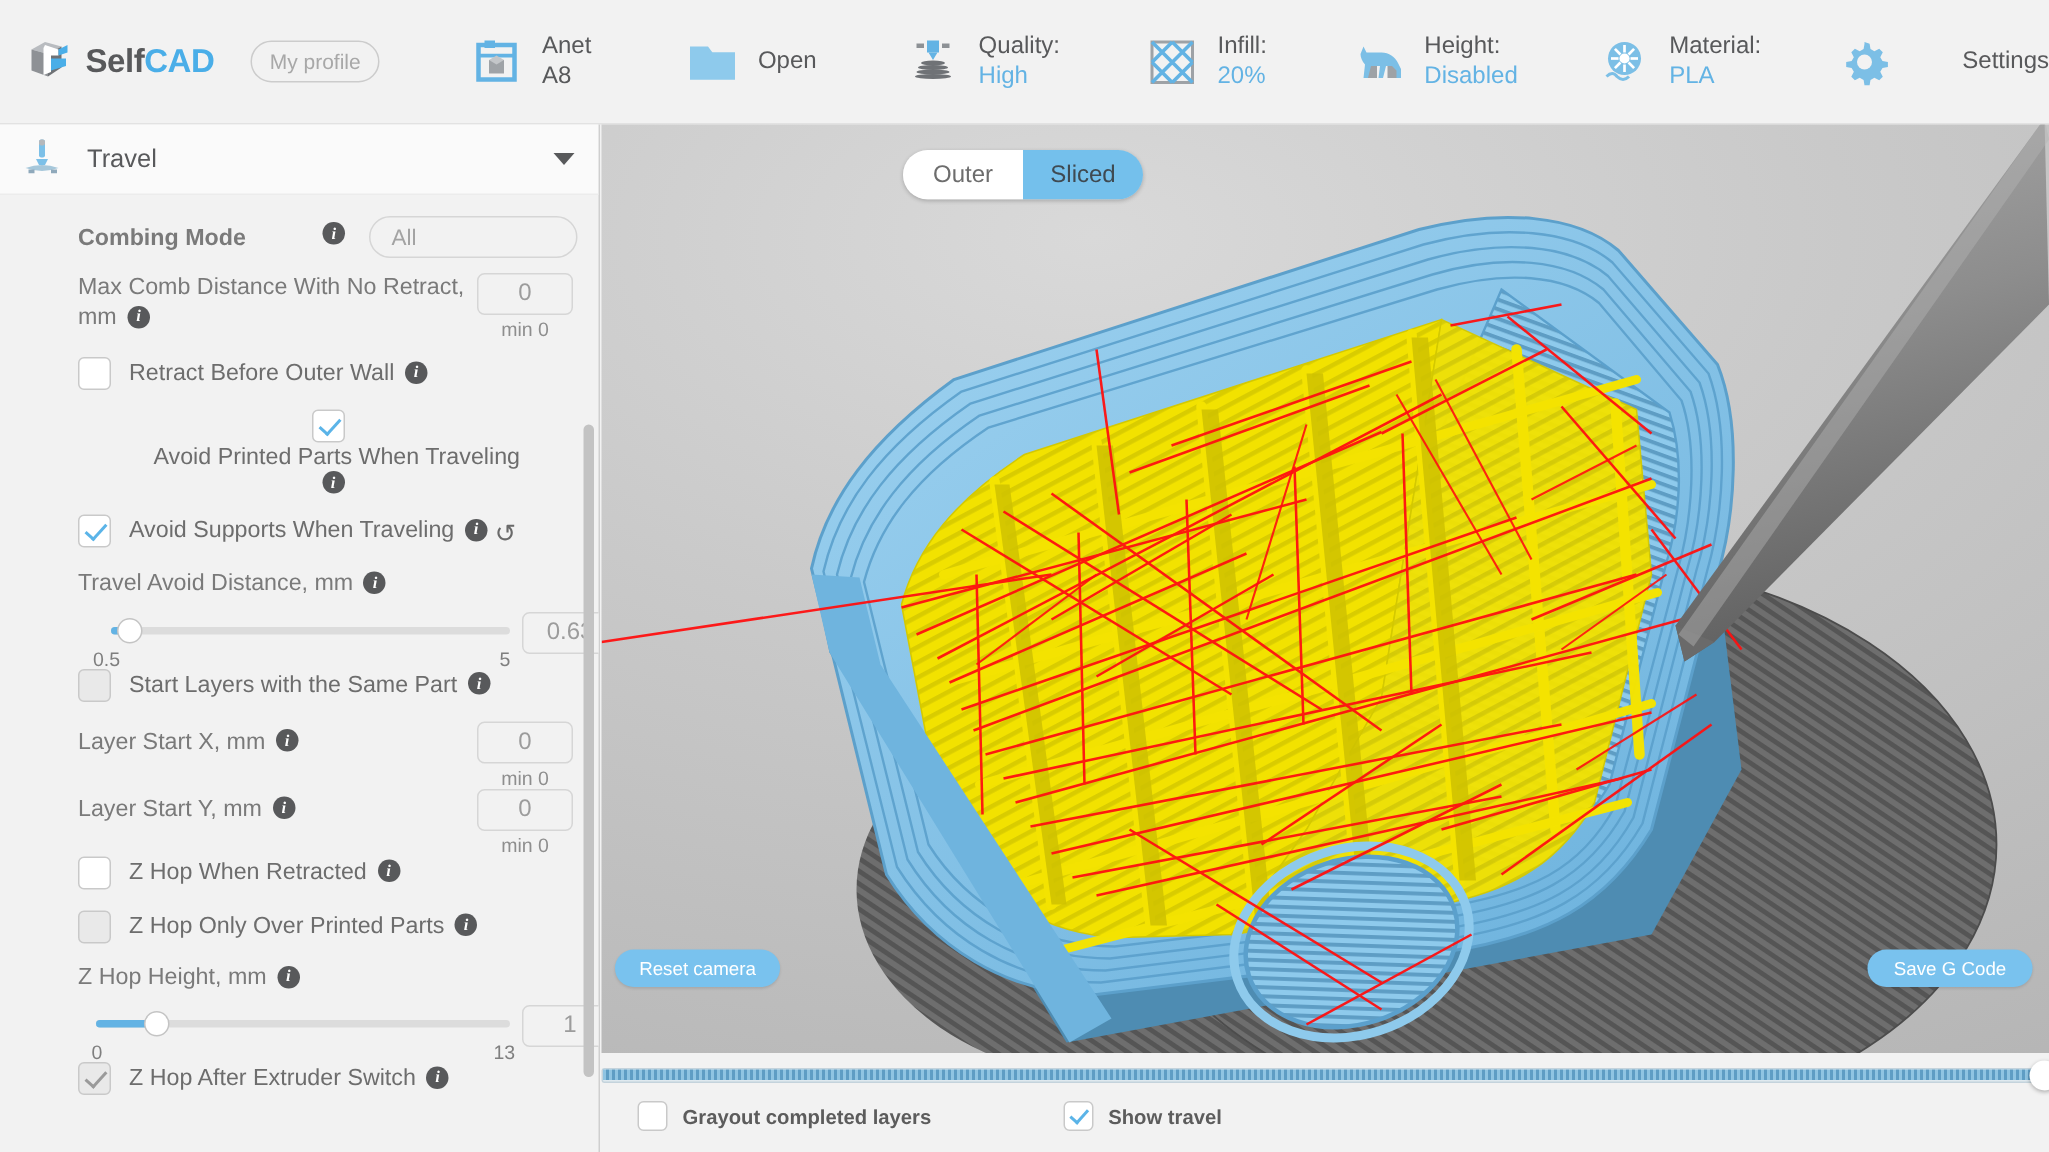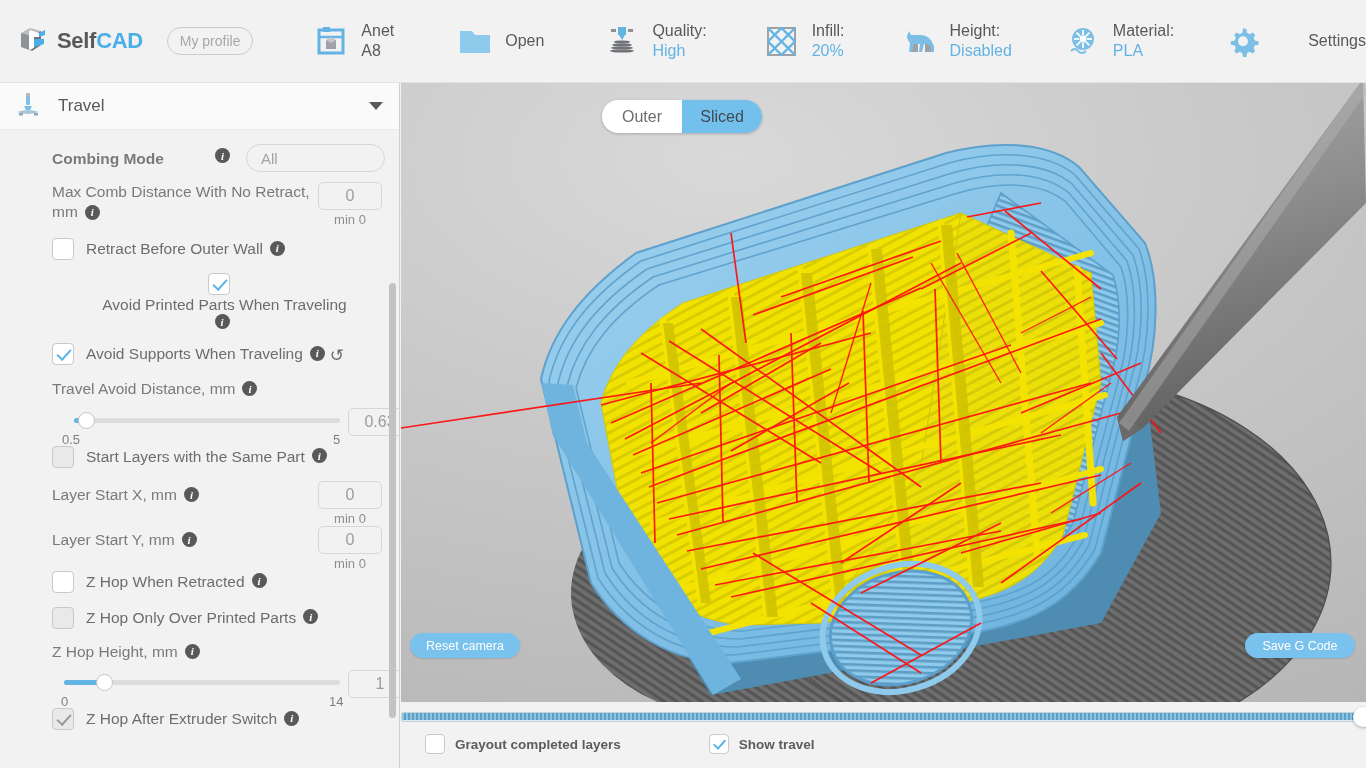--- a/index.html
+++ b/index.html
@@ -416,21 +416,21 @@
       <div style="margin-top:13px; padding-left:52px;">
         <div class="row" style="align-items:center;">
           <span class="lbl">Z Hop Height, mm</span>
           <span class="info">i</span>
         </div>
         <div class="slider-wrap" style="height:42px; margin-top:6px; position:relative;">
           <div class="track" style="left:12px; top:12px; width:276px;"></div>
           <div class="track-fill" style="left:12px; top:12px; width:40px;"></div>
           <div class="knob" style="left:44px; top:6px;"></div>
           <span class="tick" style="left:9px; top:26px;">0</span>
-          <span class="tick" style="left:277px; top:26px;">14</span>
+          <span class="tick" style="left:277px; top:26px;">13</span>
           <span class="numbox" style="position:absolute; left:296px; top:2px;">
             <span>1</span>
           </span>
         </div>
       </div>
 
       <div class="row" style="margin-top:-2px; padding-left:52px; align-items:center;">
         <span class="ckbox gray checked dim"></span>
         <span class="lbl lbl-dark" style="margin-left:12px;">Z Hop After Extruder Switch</span>
         <span class="info">i</span>

